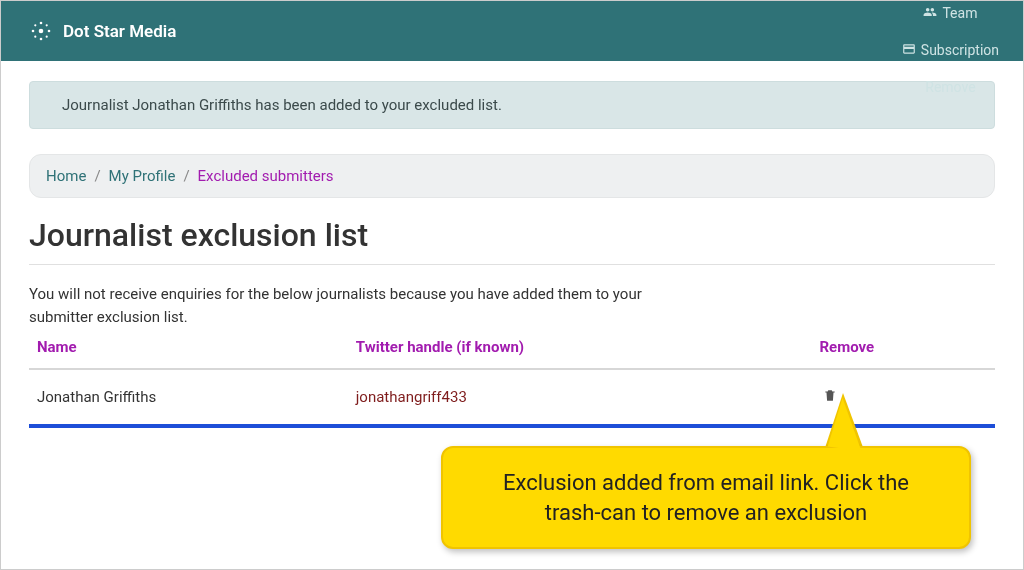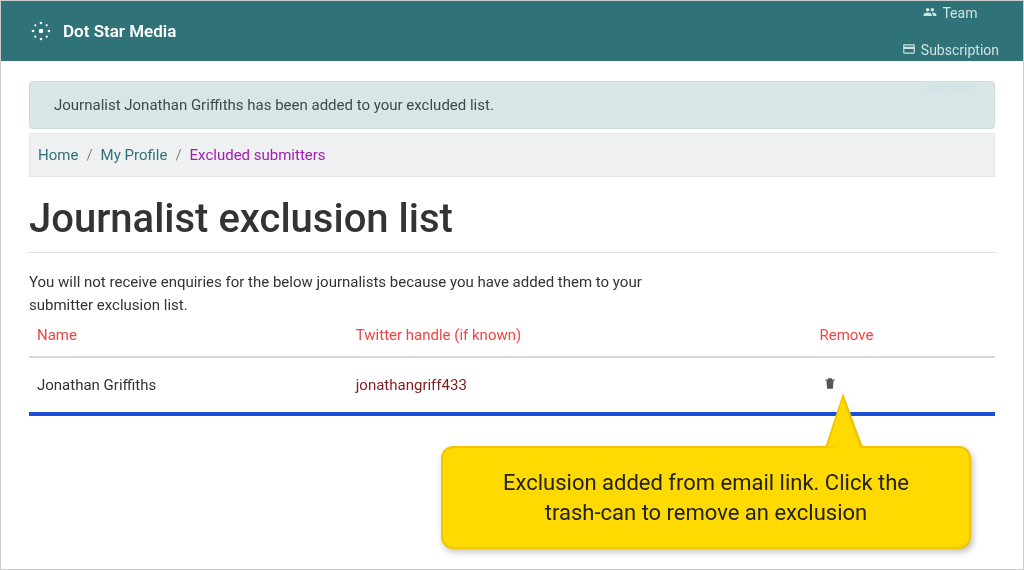--- a/index.html
+++ b/index.html
@@ -48,41 +48,41 @@
     gap: 5px;
   }
   .nav-link svg { width: 14px; height: 14px; fill: #cfe3e4; }
   .container {
     padding: 20px 28px 0 28px;
   }
   .alert {
     background: #d9e6e7;
     border: 1px solid #cdddde;
     border-radius: 4px;
-    padding: 14px 24px;
+    padding: 14px 32px;
     color: #3b4a4b;
     font-size: 15px;
-    margin-bottom: 4px;
+    margin-bottom: 25px;
   }
   .breadcrumb {
     background: #eef0f1;
     border: 1px solid #e4e6e7;
-    border-radius: 0;
-    padding: 12px 8px;
+    border-radius: 12px;
+    padding: 12px 16px;
     font-size: 15px;
     margin-bottom: 18px;
     display: flex;
     gap: 8px;
     align-items: center;
   }
   .breadcrumb a { color: #2f7277; text-decoration: none; cursor: pointer; }
   .breadcrumb .sep { color: #888; }
   .breadcrumb .active { color: #a21caf; }
   h1.page-title {
-    font-size: 40px;
+    font-size: 32px;
     font-weight: 500;
     color: #333;
     margin-bottom: 10px;
   }
   hr.divider {
     border: none;
     border-top: 1px solid #e0e0e0;
     margin-bottom: 18px;
   }
   .intro {
@@ -91,22 +91,22 @@
     max-width: 640px;
     line-height: 1.5;
   }
   table.excl {
     width: 100%;
     border-collapse: collapse;
     font-size: 15px;
   }
   table.excl th {
     text-align: left;
-    font-weight: 400;
-    color: #ef4444;
+    font-weight: 700;
+    color: #a21caf;
     padding: 10px 8px 12px 8px;
     border-bottom: 2px solid #d7d7d7;
   }
   table.excl th.col-remove { text-align: left; width: 150px; }
   table.excl td {
     padding: 14px 8px;
     border-bottom: 4px solid #1d4ed8;
     vertical-align: middle;
   }
   table.excl td.handle a { color: #7f1d1d; text-decoration: none; cursor: pointer; }

